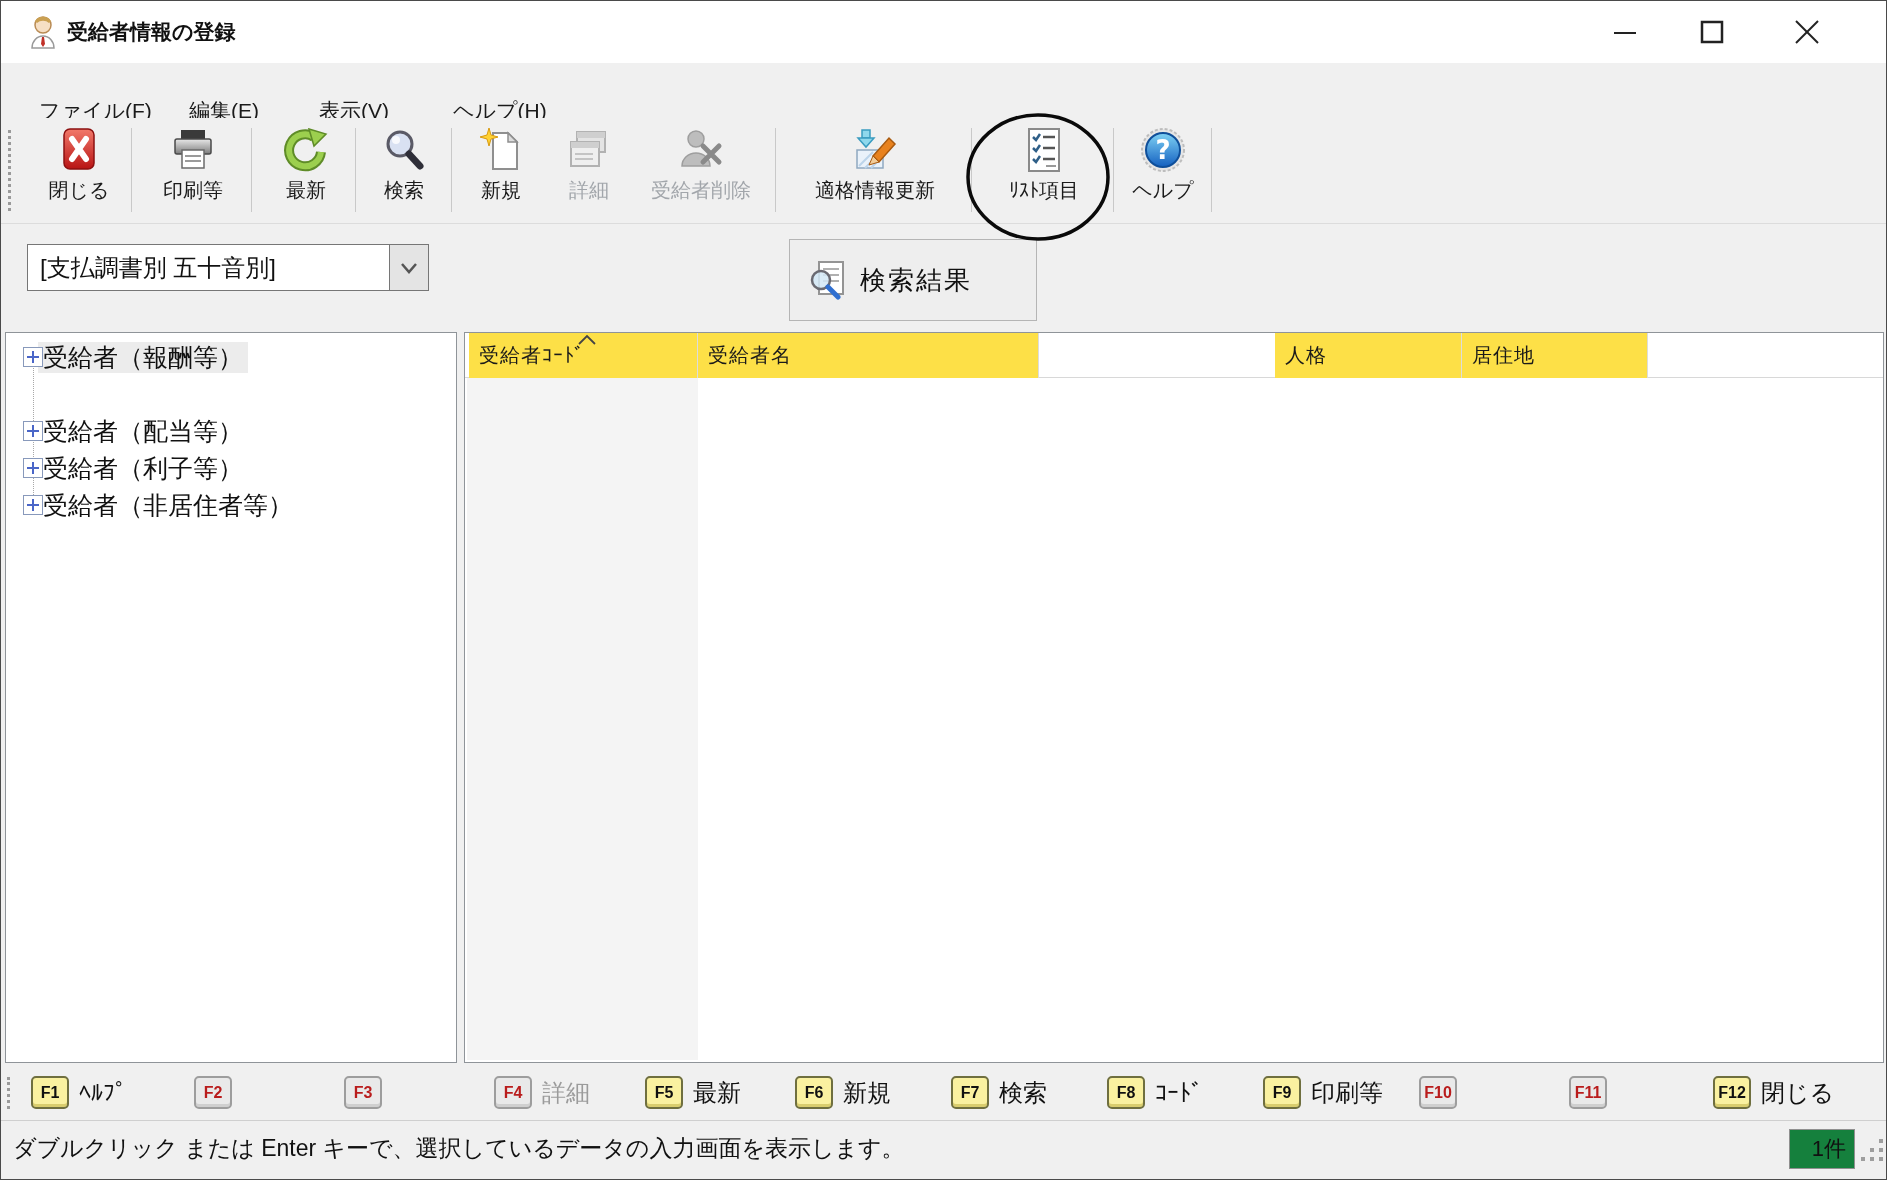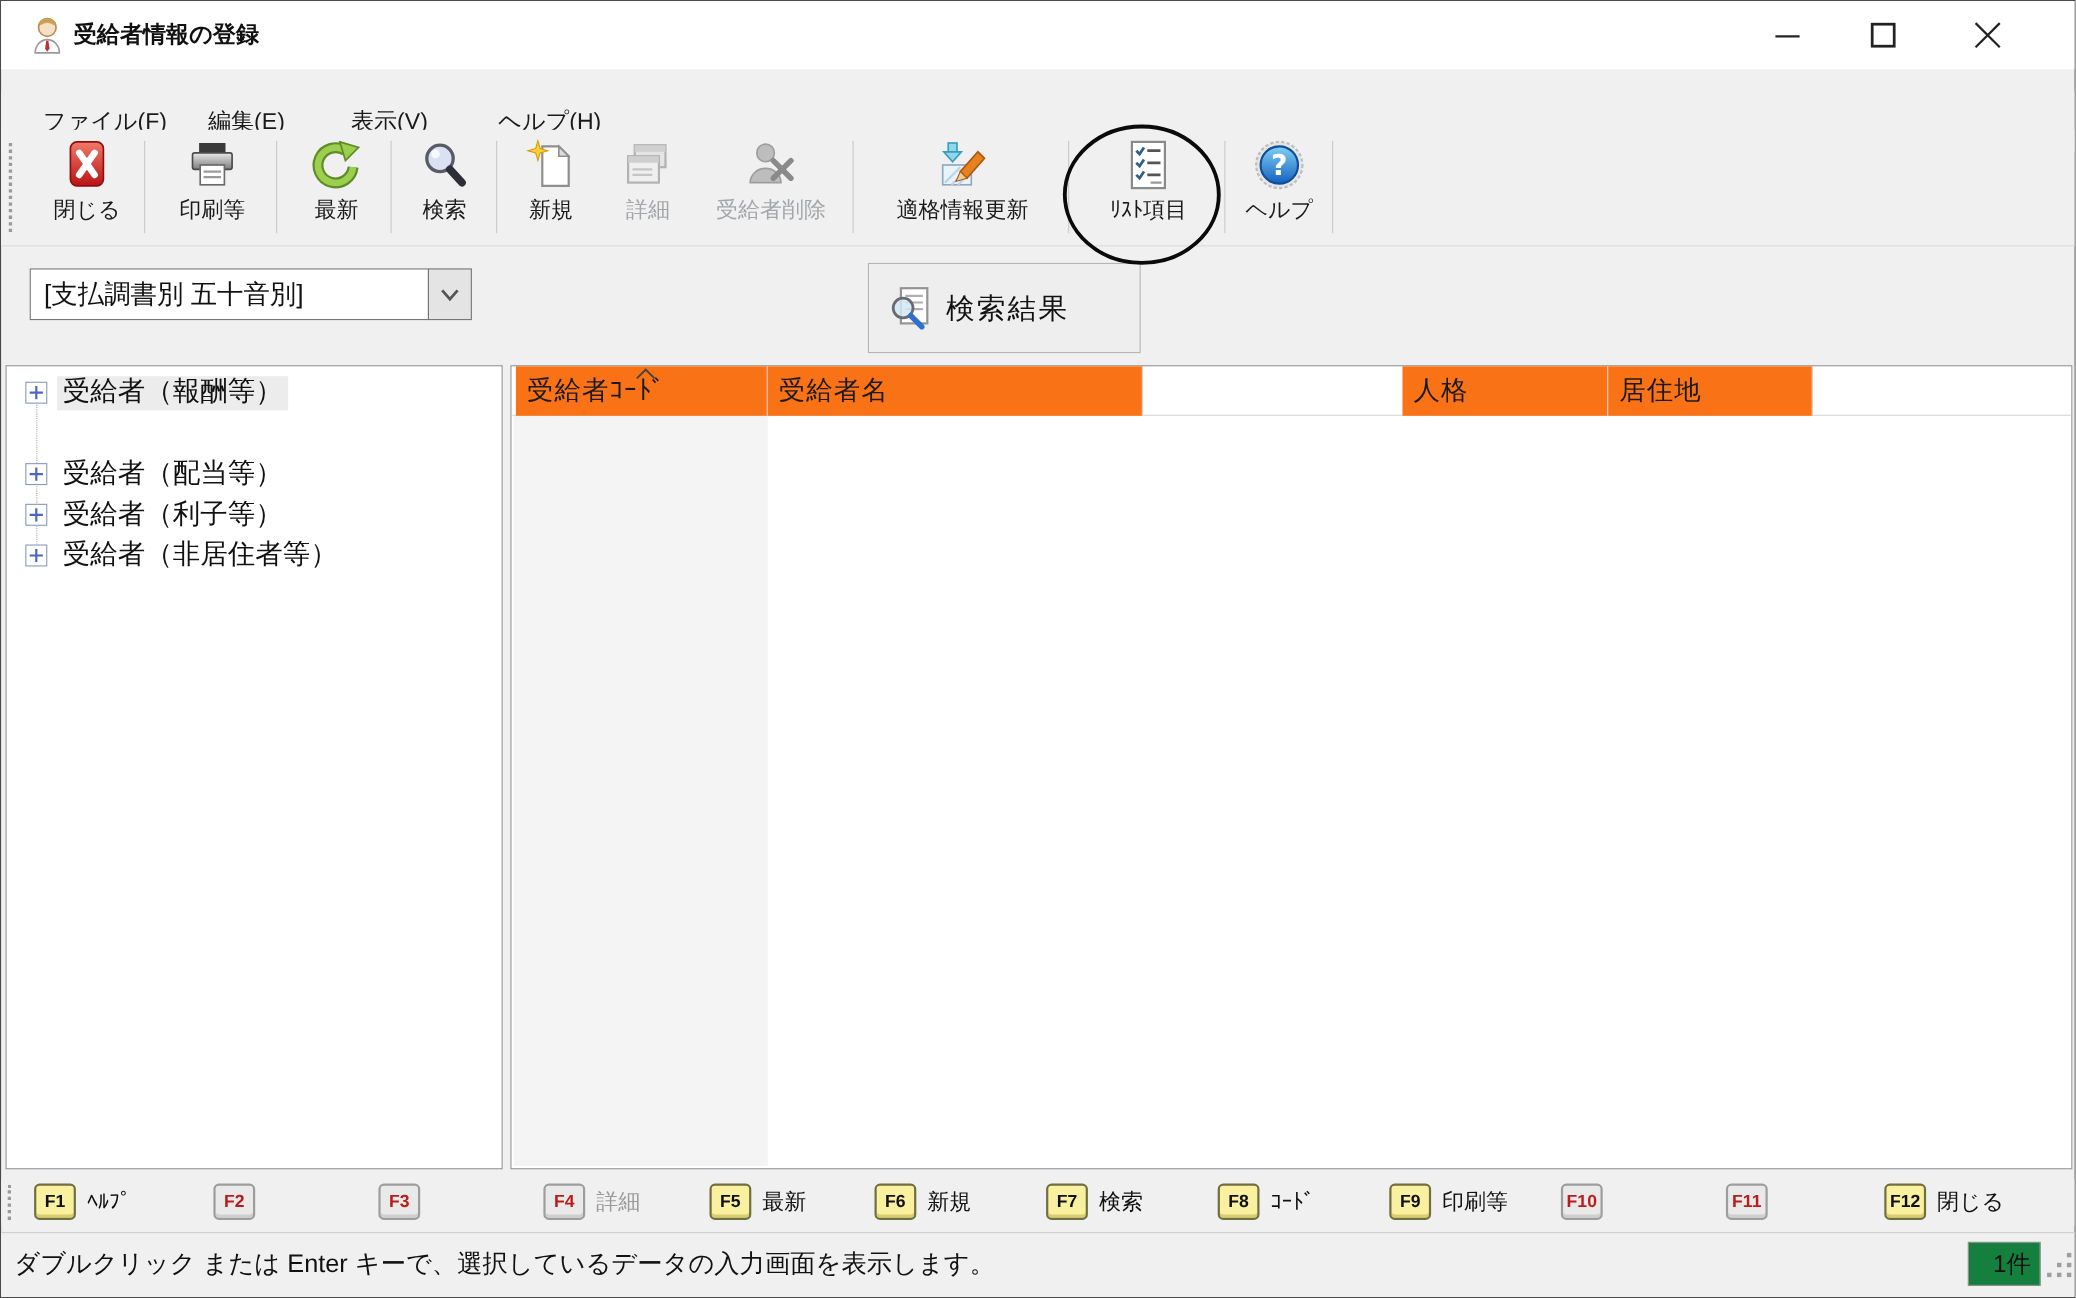--- a/index.html
+++ b/index.html
@@ -44,37 +44,37 @@
   .tab2 { left:788px; top:238px; width:248px; height:82px; background:#eeeeee; border:1px solid #b5b5b5; }
   .tab .t-ic { margin-left:18px; }
   .tab .t-lb { margin-left:12px; font-size:26px; color:#111; letter-spacing:4px; white-space:nowrap; }
   .tab2 .t-lb { letter-spacing:2px; }
 
   
   .tree { position:absolute; left:4px; top:331px; width:452px; height:731px; background:#fff; border:1px solid #8f9499; }
   .tree-line { position:absolute; left:27px; top:22px; height:158px; border-left:1px dotted #a8a8a8; }
   .tree-item { position:absolute; left:0; height:37px; width:100%; }
   .tree-plus { position:absolute; left:17px; top:8px; width:20px; height:20px; background:#fff; border:1px solid #8899bb; display:flex; align-items:center; justify-content:center; z-index:2; }
-  .tree-label { position:absolute; left:46px; top:3px; font-size:25px; line-height:31px; color:#111; padding:0 5px; white-space:nowrap;font-family:Liberation Mono, monospace; }
+  .tree-label { position:absolute; left:32px; top:3px; font-size:25px; line-height:31px; color:#111; padding:0 5px; white-space:nowrap; }
   .tree-item.selected .tree-label { background:#ececec; }
 
   
   .grid { position:absolute; left:463px; top:331px; width:1420px; height:731px; background:#fff; border:1px solid #8f9499; }
   .grid-colshade { position:absolute; left:2px; top:45px; width:231px; bottom:2px; background:#f4f4f4; }
-  .gh { position:absolute; top:0; height:45px; font-size:24px; line-height:45px; color:#1a1a1a; padding-left:10px; letter-spacing:1px; border-right:1px solid #dcdcdc; white-space:nowrap; overflow:hidden; background:#f97316; }
+  .gh { position:absolute; top:0; height:45px; font-size:20px; line-height:45px; color:#1a1a1a; padding-left:10px; letter-spacing:1px; border-right:1px solid #dcdcdc; white-space:nowrap; overflow:hidden; background:#fde047; }
   .gh-row { position:absolute; left:0; top:0; width:100%; height:45px; border-bottom:1px solid #d8d8d8; }
   .sort-caret { position:absolute; left:112px; top:1px; z-index:3; }
 
   
   .fbar { position:absolute; left:0; top:1071px; width:100%; height:42px; background:#f0f0f0; }
   .f-grip { position:absolute; left:6px; top:5px; bottom:5px; border-left:3px dotted #9a9a9a; }
   .fkey { position:absolute; top:4px; width:38px; height:33px; border-radius:5px; font-size:16px; font-weight:bold; text-align:center; line-height:30px; }
   .fkey.on { background:#faf1a0; border:2px solid #6f6f3f; color:#101010; box-shadow:inset 0 -3px 0 #d9cd6e; }
   .fkey.off { background:#e9e9e9; border:2px solid #9d9d9d; color:#b91c1c; box-shadow:inset 0 -3px 0 #cfcfcf; }
-  .flabel { position:absolute; top:0; height:42px; line-height:42px; font-size:20px; color:#111; white-space:nowrap; }
+  .flabel { position:absolute; top:0; height:42px; line-height:42px; font-size:24px; color:#111; white-space:nowrap; }
   .flabel.off { color:#9b9b9b; }
 
   
   .statusbar { position:absolute; left:0; top:1119px; width:100%; height:60px; background:#f0f0f0; border-top:1px solid #cfcfcf; }
   .status-msg { position:absolute; left:12px; top:0; line-height:54px; font-size:23px; color:#111; white-space:nowrap; }
   .count-box { position:absolute; left:1788px; top:8px; width:66px; height:40px; background:#15803d; border:1px solid #909090; font-size:22px; line-height:38px; text-align:right; padding-right:8px; color:#111; }
   .resize-grip { position:absolute; left:1858px; top:16px; }
 </style>
 </head>
 <body>

